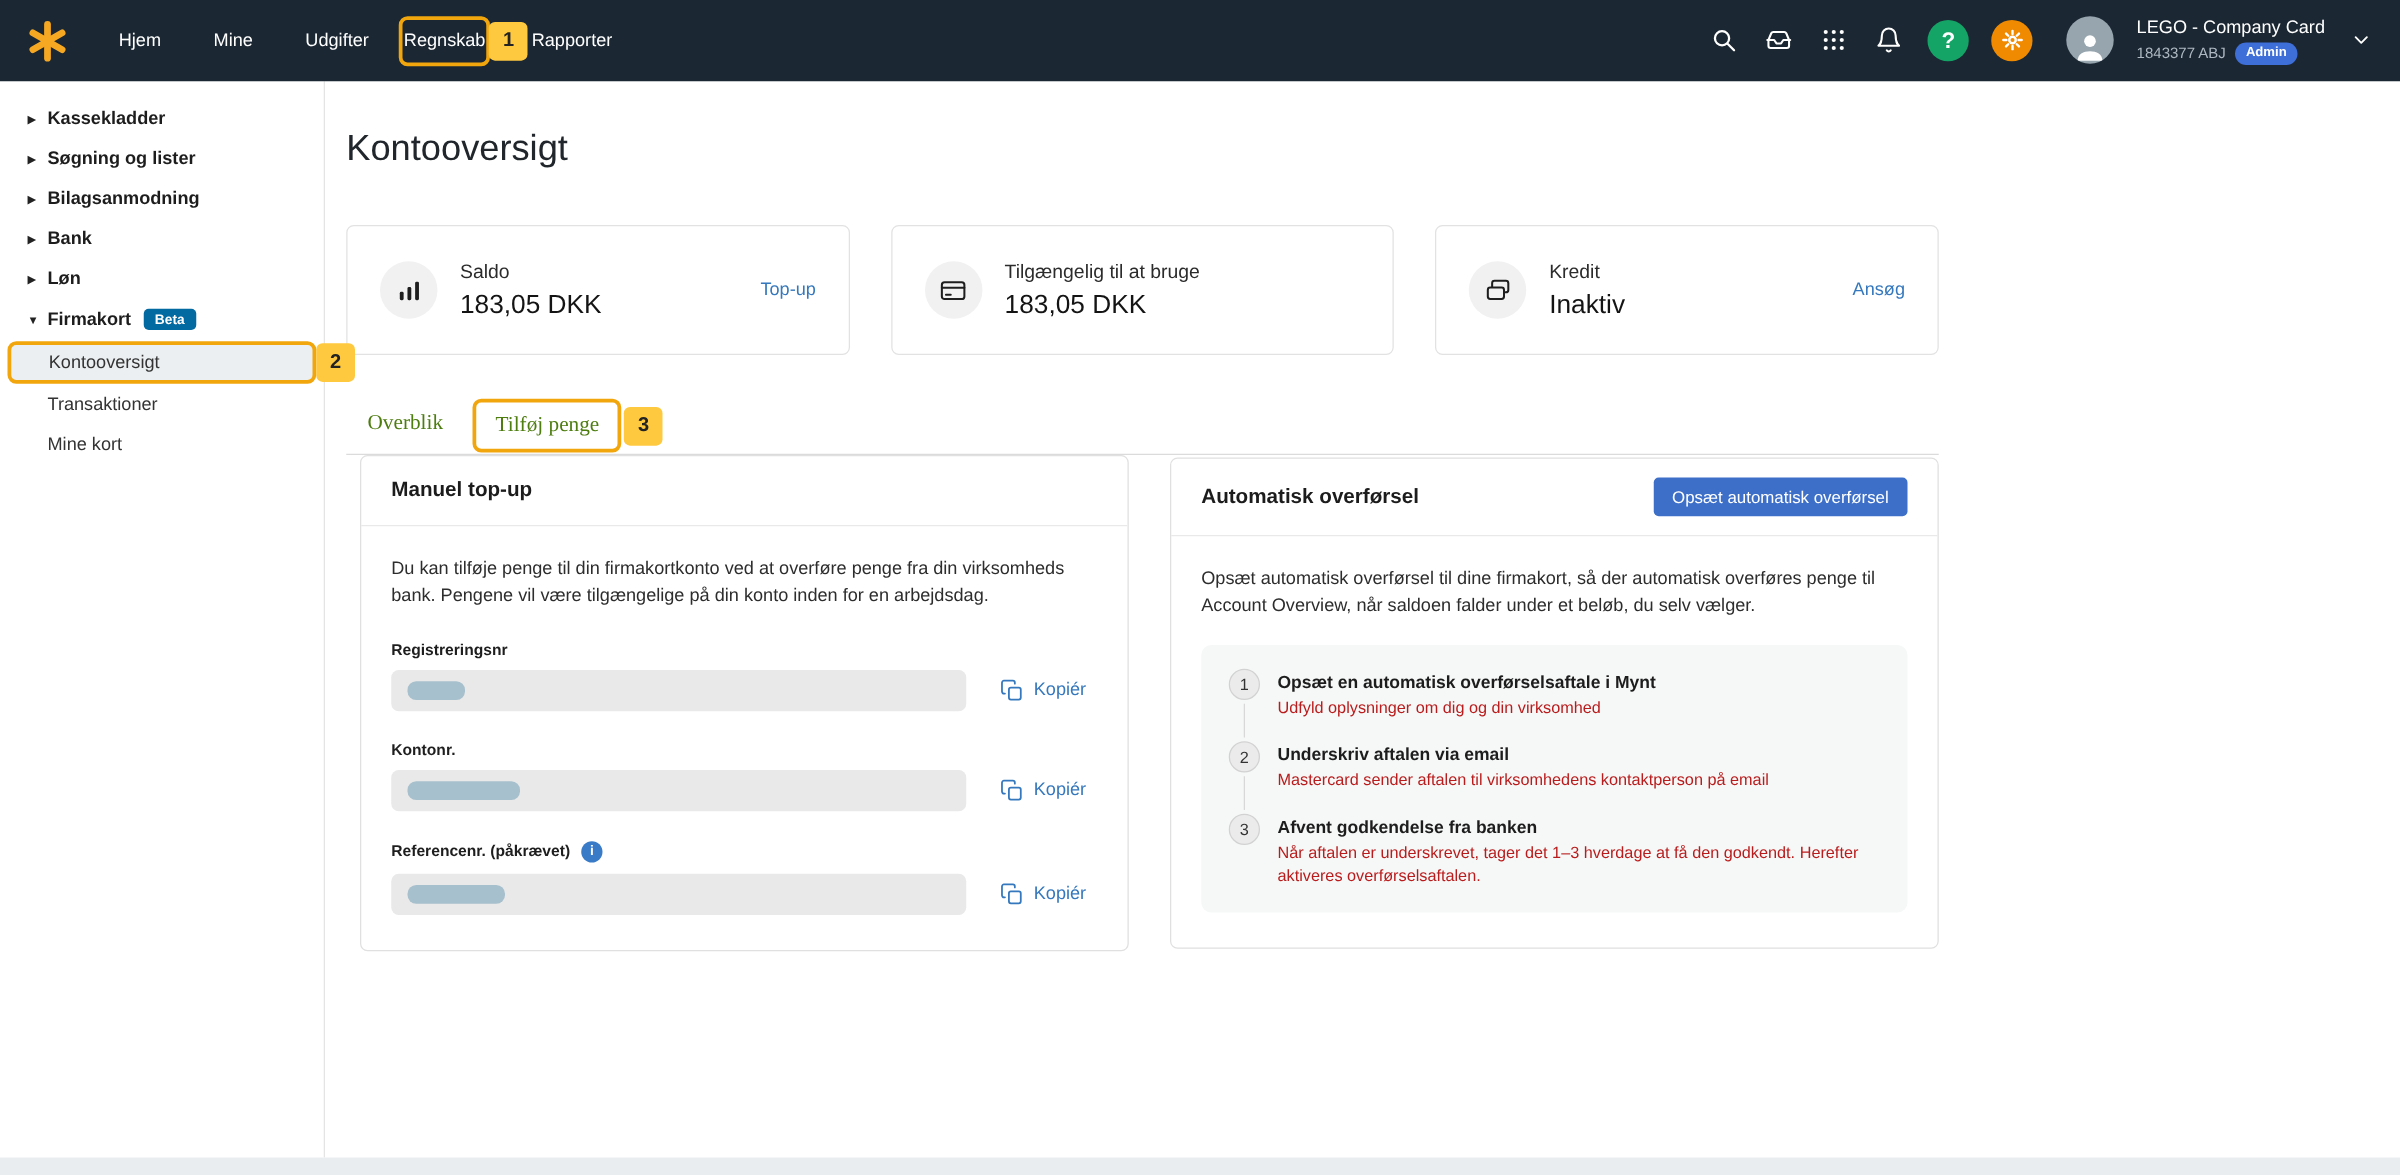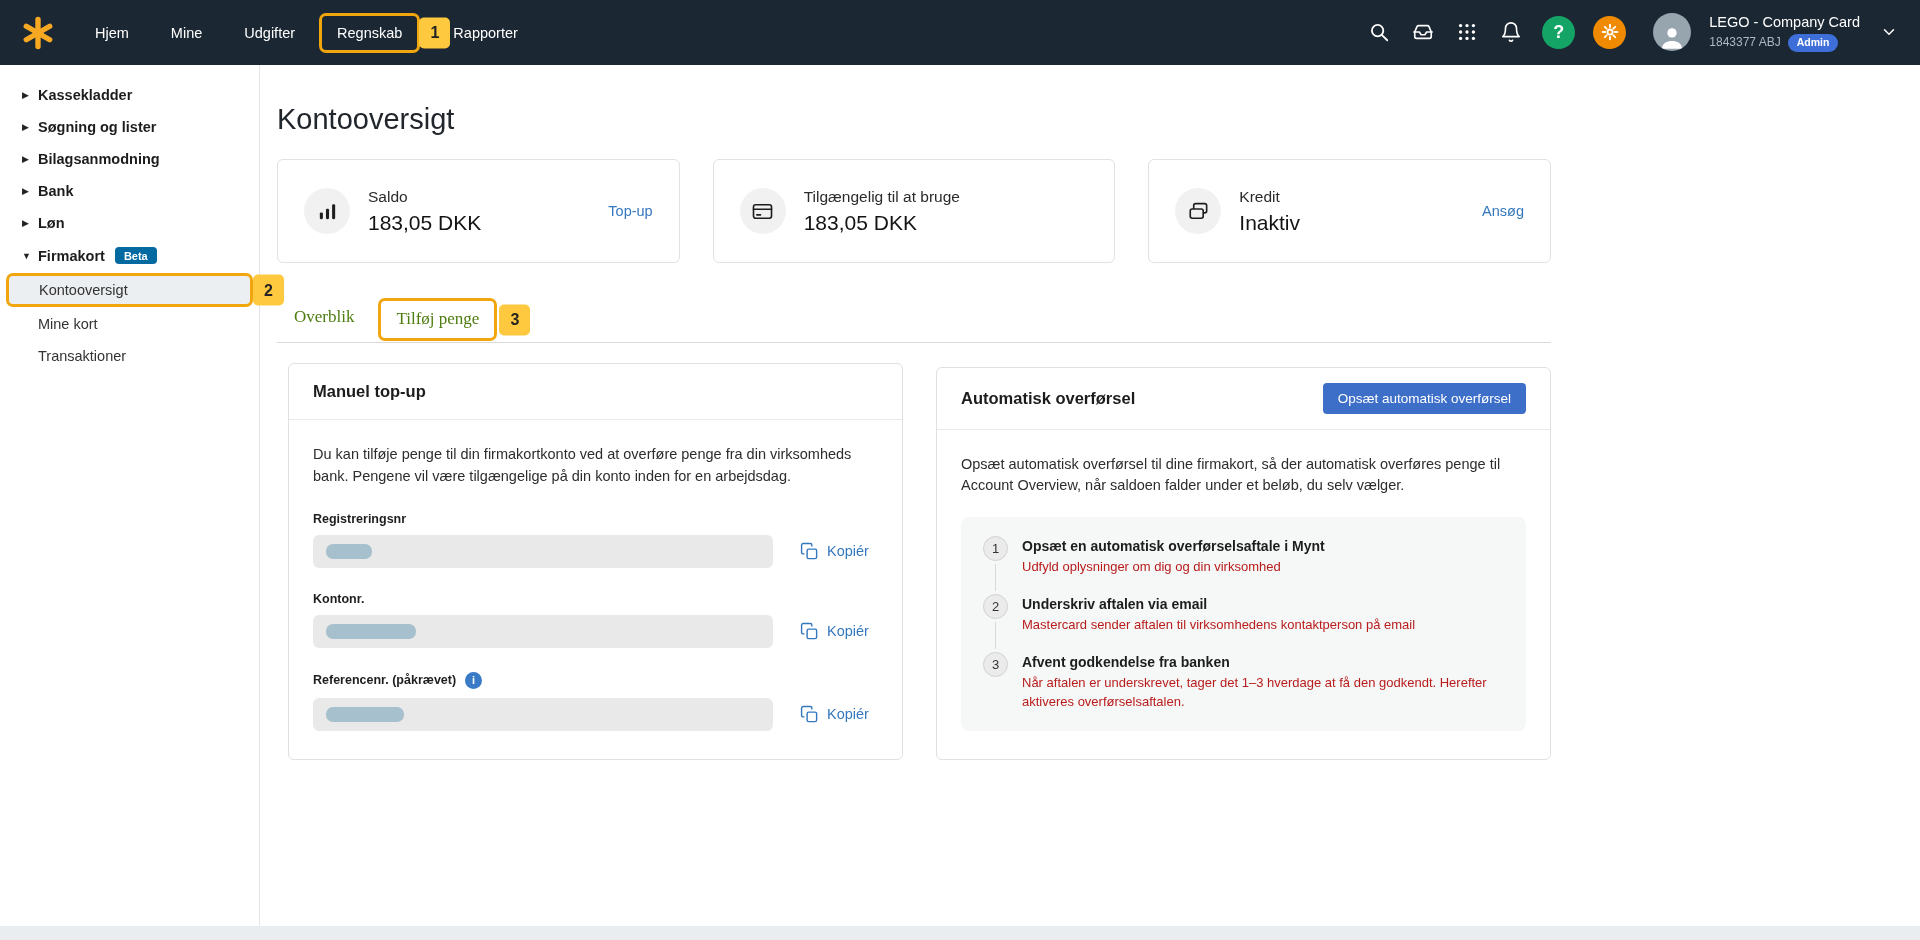--- a/index.html
+++ b/index.html
@@ -12,21 +12,21 @@
   }
   *{box-sizing:border-box;margin:0;padding:0;}
   html,body{width:1920px;height:940px;overflow:hidden;background:#fff;
     font-family:"Liberation Sans","DejaVu Sans",sans-serif;color:#222;}
 
   
   .topbar{height:65px;background:var(--topbar);display:flex;align-items:center;padding:0 22px 0 16px;position:relative;z-index:10;}
   .logo{width:36px;height:36px;margin:0 18px 0 4px;flex:none;display:flex;align-items:center;justify-content:center;}
   .nav{display:flex;align-items:center;height:100%;}
   .nav-item{color:#fff;font-size:14.5px;padding:0 21px;height:100%;display:flex;align-items:center;cursor:pointer;white-space:nowrap;}
-  .nav-item.annotated{height:auto;border:3px solid var(--annot);border-radius:7px;padding:9px 15px;position:relative;margin:0 3px;justify-content:flex-end;}
+  .nav-item.annotated{height:auto;border:3px solid var(--annot);border-radius:7px;padding:9px 1px;position:relative;margin:0 3px;justify-content:flex-end;}
   .annot-badge{width:31px;height:31px;background:var(--badge-bg);color:#232323;font-weight:700;font-size:16px;
     display:flex;align-items:center;justify-content:center;border-radius:5px;flex:none;}
   .nav-badge{position:absolute;left:calc(100% + 2px);top:50%;transform:translateY(-50%);z-index:5;}
 
   .topbar-right{margin-left:auto;display:flex;align-items:center;gap:8px;}
   .icon-btn{width:36px;height:36px;display:flex;align-items:center;justify-content:center;cursor:pointer;}
   .icon-btn svg{width:22px;height:22px;}
   .circle-btn{width:33px;height:33px;border-radius:50%;display:flex;align-items:center;justify-content:center;cursor:pointer;margin:0 5px;}
   .circle-help{background:#14A466;color:#fff;font-weight:700;font-size:18px;}
   .circle-gear{background:#F08A00;}
@@ -47,37 +47,37 @@
   .side-sub{padding:8px 14px 8px 38px;font-size:14.5px;color:#333;cursor:pointer;}
   .sidebar-annot{margin:1px 6px;border:3px solid var(--annot);border-radius:7px;background:#EBEFF1;position:relative;}
   .sidebar-annot .side-sub{padding:6px 14px 6px 30px;}
   .side-badge{position:absolute;left:calc(100% + 3px);top:50%;transform:translateY(-50%);z-index:5;}
 
   .main{flex:1;padding:30px 0 0 17px;background:#fff;overflow:visible;}
   .content{width:1274px;}
   .page-title{font-size:29px;font-weight:400;color:#20262B;margin-top:8px;}
 
   
-  .cards{display:flex;gap:33px;margin-top:23px;}
+  .cards{display:flex;gap:33px;margin-top:44px;}
   .card{flex:1;border:1px solid var(--border);border-radius:6px;height:104px;display:flex;align-items:center;padding:0 26px;background:#fff;}
   .card-icon{width:46px;height:46px;border-radius:50%;background:#F1F1F1;display:flex;align-items:center;justify-content:center;margin-right:18px;flex:none;}
   .card-icon svg{width:23px;height:23px;}
   .card-label{font-size:15.5px;color:#2B2B2B;margin-bottom:5px;}
   .card-value{font-size:21px;font-weight:500;color:#141414;}
   .card-action{margin-left:auto;color:var(--blue);font-size:14.5px;cursor:pointer;}
 
   
   .tabs{display:flex;align-items:flex-end;gap:22px;margin-top:34px;border-bottom:1px solid #DBDBDB;padding-left:15px;}
   .tab{font-size:17px;color:#4d7c0f;padding:10px 2px 15px;cursor:pointer;white-space:nowrap;font-family:Liberation Serif, serif;}
   .tab-annot{border:3px solid var(--annot);border-radius:7px;position:relative;margin-bottom:1px;}
   .tab-annot .tab{padding:8px 15px 9px;display:block;}
   .tab-badge{position:absolute;left:calc(100% + 5px);top:50%;transform:translateY(-50%);z-index:5;}
 
   
-  .panels{display:flex;gap:33px;margin-top:20px;align-items:flex-end;padding-left:11px;}
+  .panels{display:flex;gap:33px;align-items:center;padding-left:11px;}
   .panel{flex:1;border:1px solid #E0E0E0;border-radius:6px;background:#fff;}
   .panel-header{display:flex;align-items:center;justify-content:space-between;padding:15px 24px;border-bottom:1px solid #E9E9E9;min-height:56px;}
   .panel-title{font-weight:700;font-size:16.5px;color:#1C1C1C;}
   .btn-primary{background:var(--btn);color:#fff;font-size:13.5px;padding:8px 15px;border:none;border-radius:4px;cursor:pointer;font-family:inherit;}
   .panel-body{padding:24px 24px 28px;}
   .desc{font-size:14.5px;color:#2D2D2D;line-height:1.5;}
 
   .field{margin-top:24px;}
   .field-label{font-size:12.5px;font-weight:700;color:#1E1E1E;display:flex;align-items:center;gap:9px;margin-bottom:9px;}
   .info-icon{width:17px;height:17px;border-radius:50%;background:#3A7BC8;color:#fff;font-size:11px;font-weight:700;display:flex;align-items:center;justify-content:center;cursor:pointer;}
@@ -216,22 +216,22 @@
     <div class="side-item">
       <span class="tri">▼</span>
       <span>Firmakort</span>
       <span class="beta">Beta</span>
     </div>
 
     <div class="sidebar-annot">
       <div class="side-sub">Kontooversigt</div>
       <div class="annot-badge side-badge">2</div>
     </div>
+    <div class="side-sub">Transaktioner</div>
     <div class="side-sub">Mine kort</div>
-    <div class="side-sub">Transaktioner</div>
   </aside>
 
   <main class="main">
     <div class="content">
       <h1 class="page-title">Kontooversigt</h1>
 
       <div class="cards">
         <div class="card">
           <div class="card-icon">
             <svg viewBox="0 0 24 24" fill="#1E1E1E">

